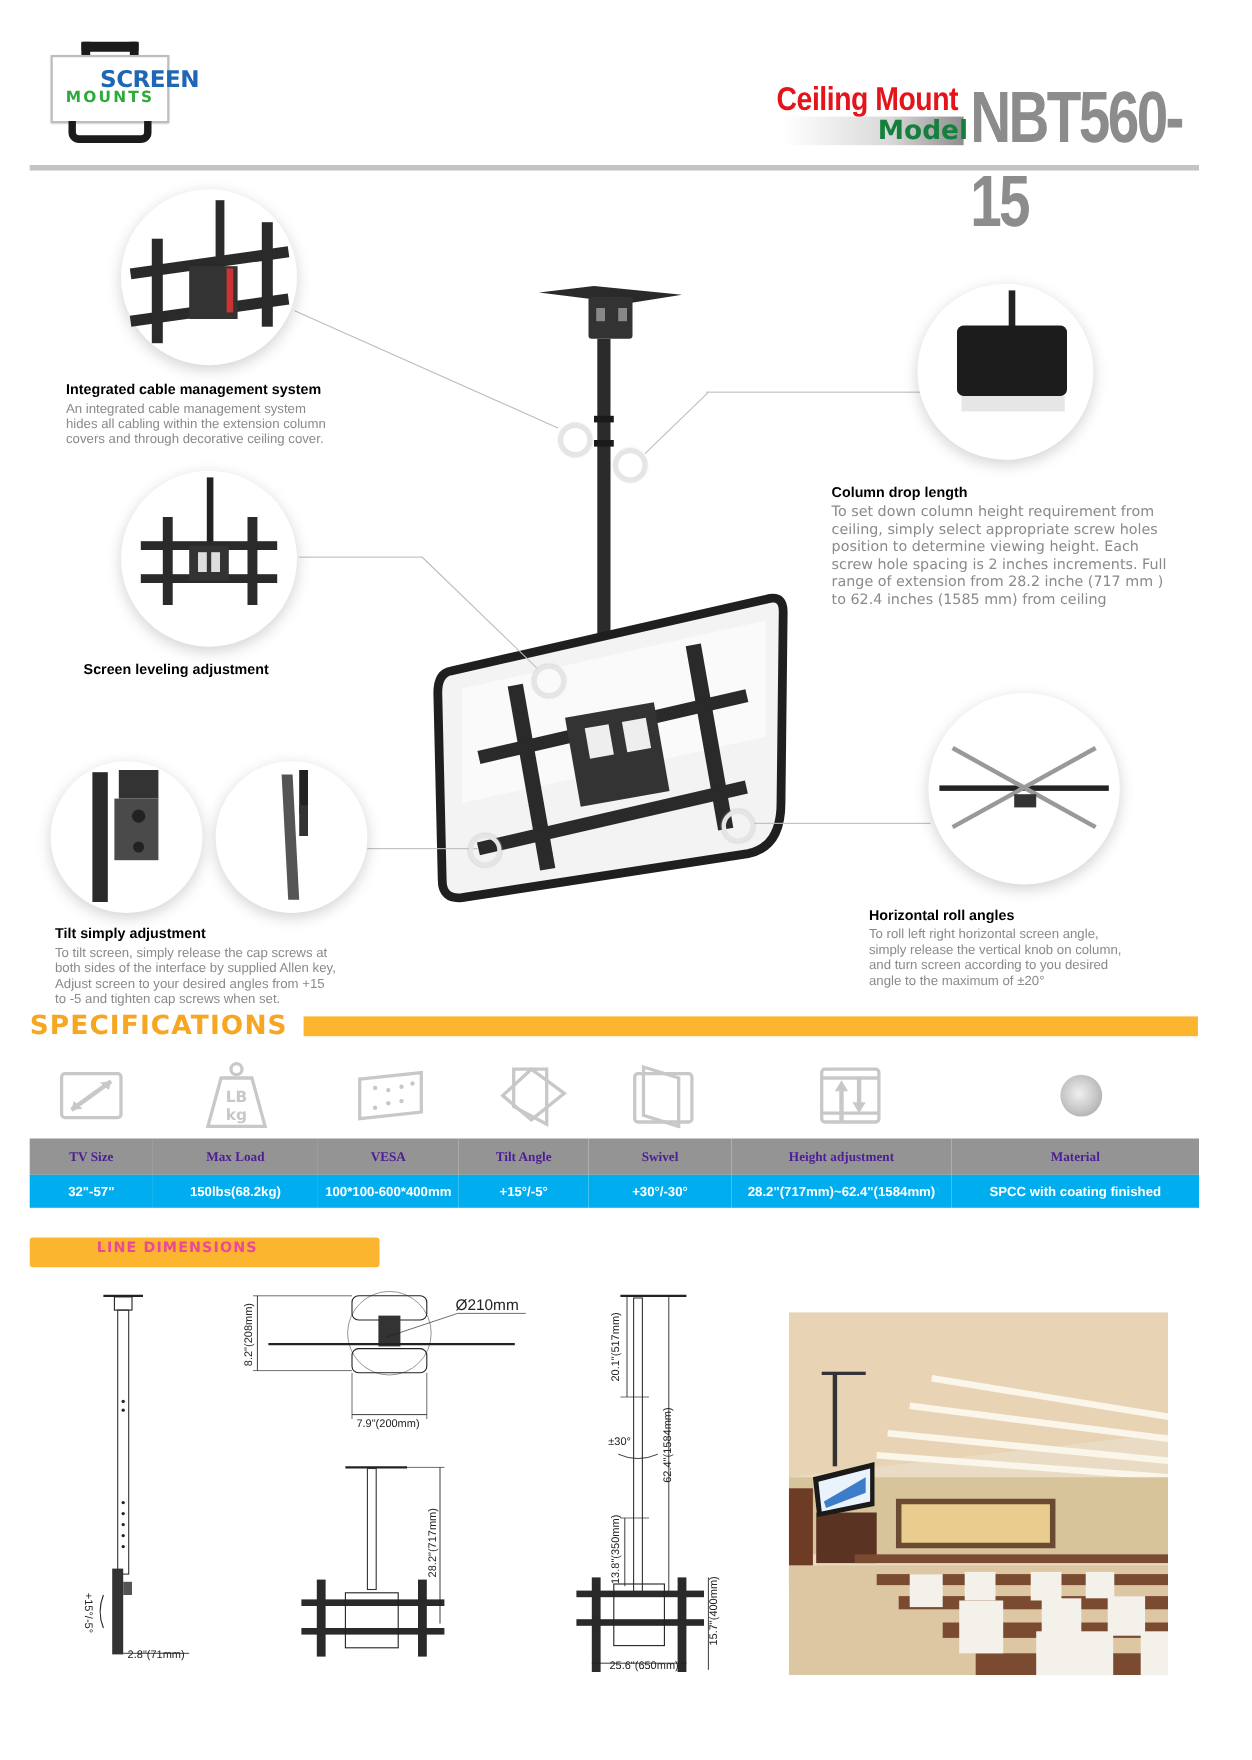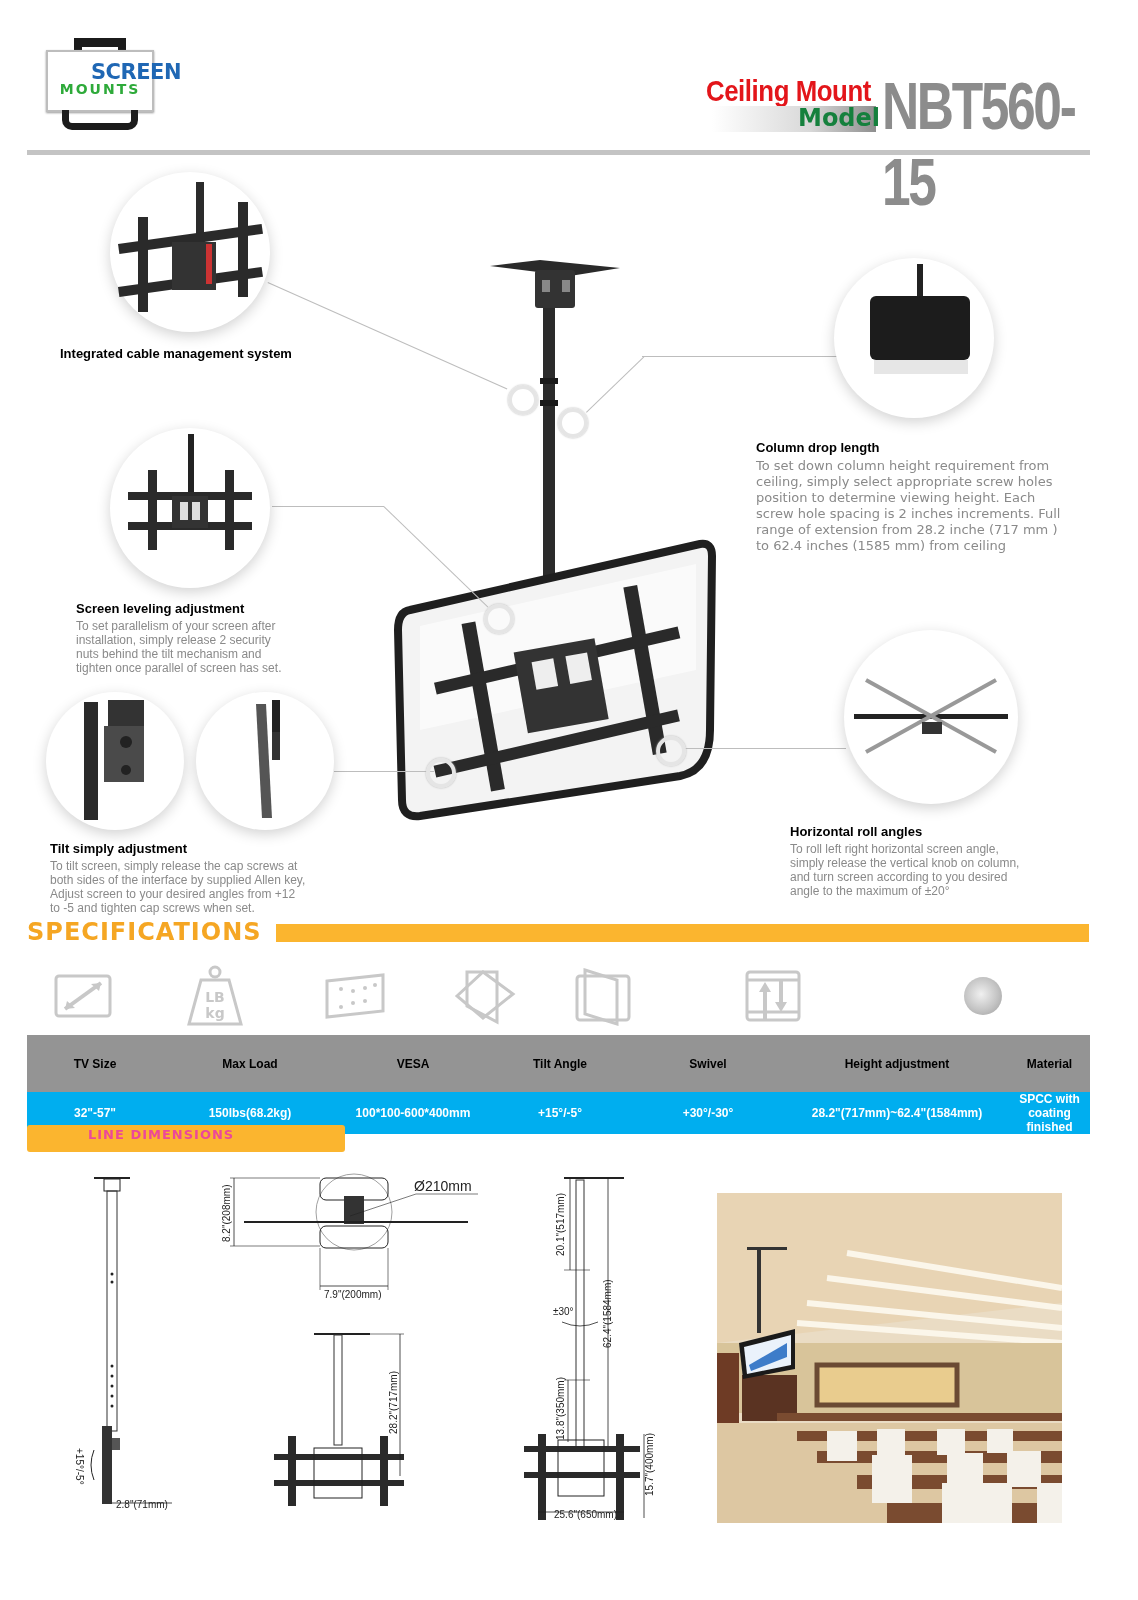--- a/index.html
+++ b/index.html
@@ -26,21 +26,21 @@
   .feat p{margin:0;font-size:12px;line-height:14px;color:#8a8a8a;font-family:"Liberation Sans",sans-serif;}
   .feat.big p{font-size:13px;line-height:16px;font-family:"DejaVu Sans",sans-serif;}
   .line{position:absolute;height:1px;background:#bdbdbd;transform-origin:0 0;}
   .ring{position:absolute;width:22px;height:22px;border-radius:50%;border:4px solid #e5e5e5;box-shadow:0 0 2px #aaa;}
   
   .spec-h{left:27px;top:918px;font-size:24px;font-weight:bold;color:#f5a623;letter-spacing:1px;font-family:"DejaVu Sans",sans-serif;}
   .spec-bar{left:276px;top:924px;width:813px;height:18px;background:#fbb52f;}
   .icon-row{left:27px;top:960px;width:1063px;height:72px;}
   .icon-cell{position:absolute;top:0;height:72px;display:flex;align-items:center;justify-content:center;}
   table.spec{position:absolute;left:27px;top:1035px;width:1063px;border-collapse:collapse;}
-  table.spec th{background:#949494;color:#000000;font-size:12px;font-weight:bold;height:33px;padding:12px;}
+  table.spec th{background:#949494;color:#4c1d95;font-size:12px;font-weight:bold;height:33px;padding:0;font-family:Liberation Serif, serif;}
   table.spec td{background:#00aeef;color:#fff;font-size:12px;font-weight:bold;height:30px;padding:0;text-align:center;}
   
   .ld-tab{left:27px;top:1125px;width:318px;height:27px;background:#fbb52f;border-radius:3px;}
   .ld-title{left:88px;top:1127px;font-size:13px;font-weight:bold;color:#ec4899;letter-spacing:1px;font-family:"DejaVu Sans",sans-serif;}
   .dim{font-size:10px;color:#222;font-family:"Liberation Sans",sans-serif;white-space:nowrap;}
   .vert{transform:rotate(-90deg);transform-origin:left top;}
   .vert90{transform:rotate(90deg);transform-origin:left top;}
   .photo{left:717px;top:1193px;width:345px;height:330px;overflow:hidden;}
 </style>
 </head>
@@ -108,20 +108,25 @@
     <rect x="8" y="62" width="145" height="10" fill="#2a2a2a" transform="rotate(-8 80 67)"></rect>
     <rect x="8" y="105" width="145" height="10" fill="#2a2a2a" transform="rotate(-8 80 110)"></rect>
     <rect x="28" y="45" width="10" height="95" fill="#2a2a2a"></rect>
     <rect x="128" y="30" width="10" height="95" fill="#2a2a2a"></rect>
     <rect x="62" y="70" width="44" height="48" fill="#333"></rect>
     <rect x="96" y="72" width="6" height="40" fill="#c33"></rect>
   </svg>
 </div>
 <div class="abs feat" style="left:60px;top:346px;width:300px">
   <h4>Integrated cable management system</h4>
+  <p>
+    <span>An integrated cable management system</span><br>
+    <span>hides all cabling within the extension column</span><br>
+    <span>covers and through decorative ceiling cover.</span>
+  </p>
 </div>
 
 <div class="abs circ" style="left:834px;top:258px;width:160px;height:160px">
   <svg width="160" height="160">
     <rect x="83" y="6" width="6" height="34" fill="#222"></rect>
     <rect x="36" y="38" width="100" height="64" rx="6" fill="#1c1c1c"></rect>
     <rect x="40" y="102" width="94" height="14" fill="#e6e6e6"></rect>
   </svg>
 </div>
 <div class="abs feat big" style="left:756px;top:440px;width:320px">
@@ -143,26 +148,20 @@
     <rect x="18" y="94" width="124" height="8" fill="#2a2a2a"></rect>
     <rect x="38" y="42" width="9" height="80" fill="#2a2a2a"></rect>
     <rect x="115" y="42" width="9" height="80" fill="#2a2a2a"></rect>
     <rect x="62" y="68" width="36" height="32" fill="#333"></rect>
     <rect x="70" y="74" width="8" height="18" fill="#ddd"></rect>
     <rect x="82" y="74" width="8" height="18" fill="#ddd"></rect>
   </svg>
 </div>
 <div class="abs feat" style="left:76px;top:601px;width:280px">
   <h4>Screen leveling adjustment</h4>
-  <p>
-    <span>To set parallelism of  your screen after</span><br>
-    <span>installation, simply release 2 security</span><br>
-    <span>nuts behind the tilt mechanism and</span><br>
-    <span>tighten once parallel of  screen has set.</span>
-  </p>
 </div>
 
 <div class="abs circ" style="left:46px;top:692px;width:138px;height:138px">
   <svg width="138" height="138">
     <rect x="38" y="10" width="14" height="118" fill="#2a2a2a"></rect>
     <rect x="62" y="8" width="36" height="26" fill="#333"></rect>
     <rect x="58" y="34" width="40" height="56" fill="#4a4a4a"></rect>
     <circle cx="80" cy="50" r="6" fill="#222"></circle>
     <circle cx="80" cy="78" r="5" fill="#222"></circle>
   </svg>
@@ -172,21 +171,21 @@
     <rect x="76" y="8" width="8" height="40" fill="#222"></rect>
     <polygon points="60,12 70,12 76,126 66,126" fill="#555"></polygon>
     <rect x="76" y="40" width="8" height="28" fill="#333"></rect>
   </svg>
 </div>
 <div class="abs feat" style="left:50px;top:841px;width:300px">
   <h4>Tilt simply adjustment</h4>
   <p>
     <span>To tilt screen, simply release the cap screws at</span><br>
     <span>both sides of the interface by supplied Allen key,</span><br>
-    <span>Adjust screen to your desired angles from +12</span><br>
+    <span>Adjust screen to your desired angles from +15</span><br>
     <span>to -5 and tighten cap screws when set.</span>
   </p>
 </div>
 
 <div class="abs circ" style="left:844px;top:630px;width:174px;height:174px">
   <svg width="174" height="174">
     <rect x="10" y="84" width="154" height="5" fill="#222"></rect>
     <line x1="22" y1="50" x2="152" y2="122" stroke="#999" stroke-width="4"></line>
     <line x1="22" y1="122" x2="152" y2="50" stroke="#999" stroke-width="4"></line>
     <rect x="78" y="92" width="20" height="12" fill="#333"></rect>

